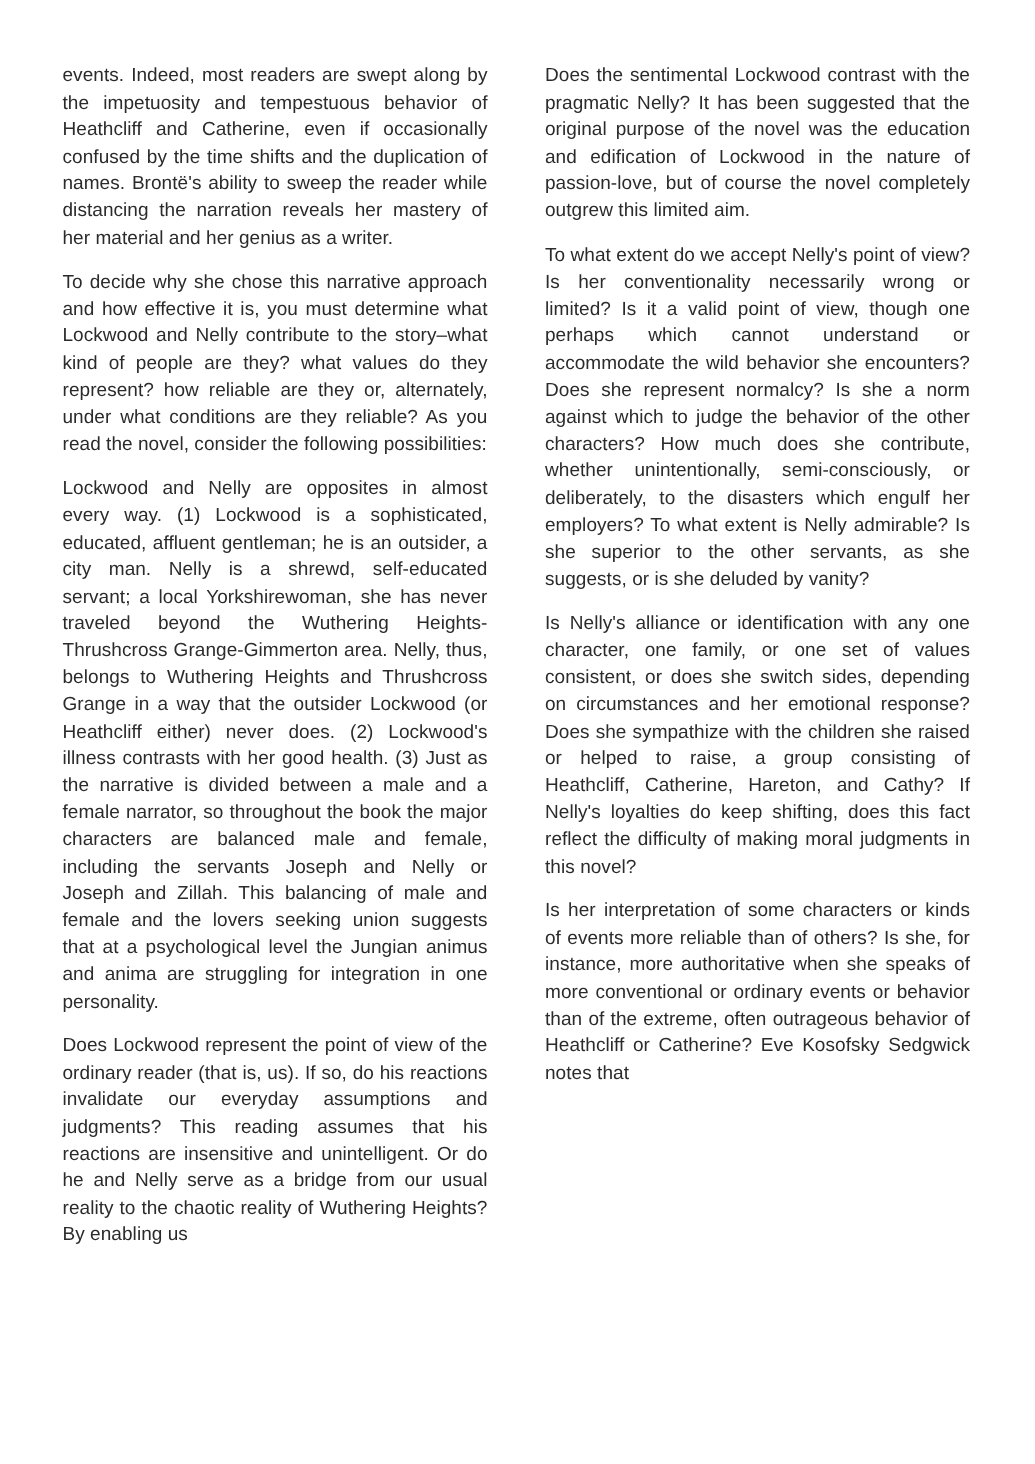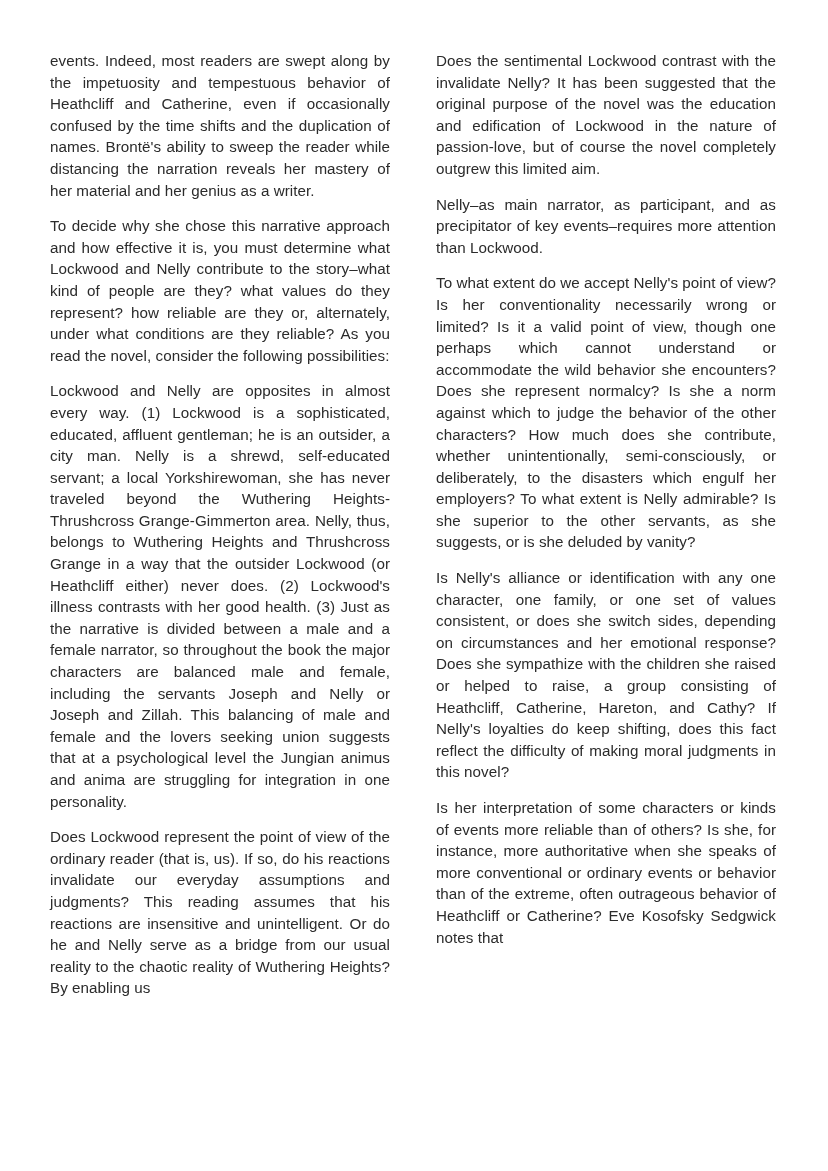--- a/index.html
+++ b/index.html
@@ -69,21 +69,20 @@
   <div class="columns">
 
     <div class="column">
       <p class="para">events. Indeed, most readers are swept along by the impetuosity and tempestuous behavior of Heathcliff and Catherine, even if occasionally confused by the time shifts and the duplication of names. Brontë's ability to sweep the reader while distancing the narration reveals her mastery of her material and her genius as a writer.</p>
       <p class="para">To decide why she chose this narrative approach and how effective it is, you must determine what Lockwood and Nelly contribute to the story–what kind of people are they? what values do they represent? how reliable are they or, alternately, under what conditions are they reliable? As you read the novel, consider the following possibilities:</p>
       <p class="para">Lockwood and Nelly are opposites in almost every way. (1) Lockwood is a sophisticated, educated, affluent gentleman; he is an outsider, a city man. Nelly is a shrewd, self-educated servant; a local Yorkshirewoman, she has never traveled beyond the Wuthering Heights-Thrushcross Grange-Gimmerton area. Nelly, thus, belongs to Wuthering Heights and Thrushcross Grange in a way that the outsider Lockwood (or Heathcliff either) never does. (2) Lockwood's illness contrasts with her good health. (3) Just as the narrative is divided between a male and a female narrator, so throughout the book the major characters are balanced male and female, including the servants Joseph and Nelly or Joseph and Zillah. This balancing of male and female and the lovers seeking union suggests that at a psychological level the Jungian animus and anima are struggling for integration in one personality.</p>
       <p class="para continued">Does Lockwood represent the point of view of the ordinary reader (that is, us). If so, do his reactions invalidate our everyday assumptions and judgments? This reading assumes that his reactions are insensitive and unintelligent. Or do he and Nelly serve as a bridge from our usual reality to the chaotic reality of Wuthering Heights? By enabling us</p>
     </div>
 
     <div class="column">
-      <p class="para">Does the sentimental Lockwood contrast with the invalidate Nelly? It has been suggested that the original purpose of the novel was the education and edification of Lockwood in the nature of passion-love, but of course the novel completely outgrew this limited aim.</p>
-      <p class="para">Nelly–as main narrator, as participant, and as precipitator of key events–requires more attention than Lockwood.</p>
+      <p class="para">Does the sentimental Lockwood contrast with the pragmatic Nelly? It has been suggested that the original purpose of the novel was the education and edification of Lockwood in the nature of passion-love, but of course the novel completely outgrew this limited aim.</p>
       <p class="para">To what extent do we accept Nelly's point of view? Is her conventionality necessarily wrong or limited? Is it a valid point of view, though one perhaps which cannot understand or accommodate the wild behavior she encounters? Does she represent normalcy? Is she a norm against which to judge the behavior of the other characters? How much does she contribute, whether unintentionally, semi-consciously, or deliberately, to the disasters which engulf her employers? To what extent is Nelly admirable? Is she superior to the other servants, as she suggests, or is she deluded by vanity?</p>
       <p class="para">Is Nelly's alliance or identification with any one character, one family, or one set of values consistent, or does she switch sides, depending on circumstances and her emotional response? Does she sympathize with the children she raised or helped to raise, a group consisting of Heathcliff, Catherine, Hareton, and Cathy? If Nelly's loyalties do keep shifting, does this fact reflect the difficulty of making moral judgments in this novel?</p>
       <p class="para continued">Is her interpretation of some characters or kinds of events more reliable than of others? Is she, for instance, more authoritative when she speaks of more conventional or ordinary events or behavior than of the extreme, often outrageous behavior of Heathcliff or Catherine?  Eve Kosofsky Sedgwick notes that</p>
     </div>
 
   </div>
 </div>
 
 </body></html>

